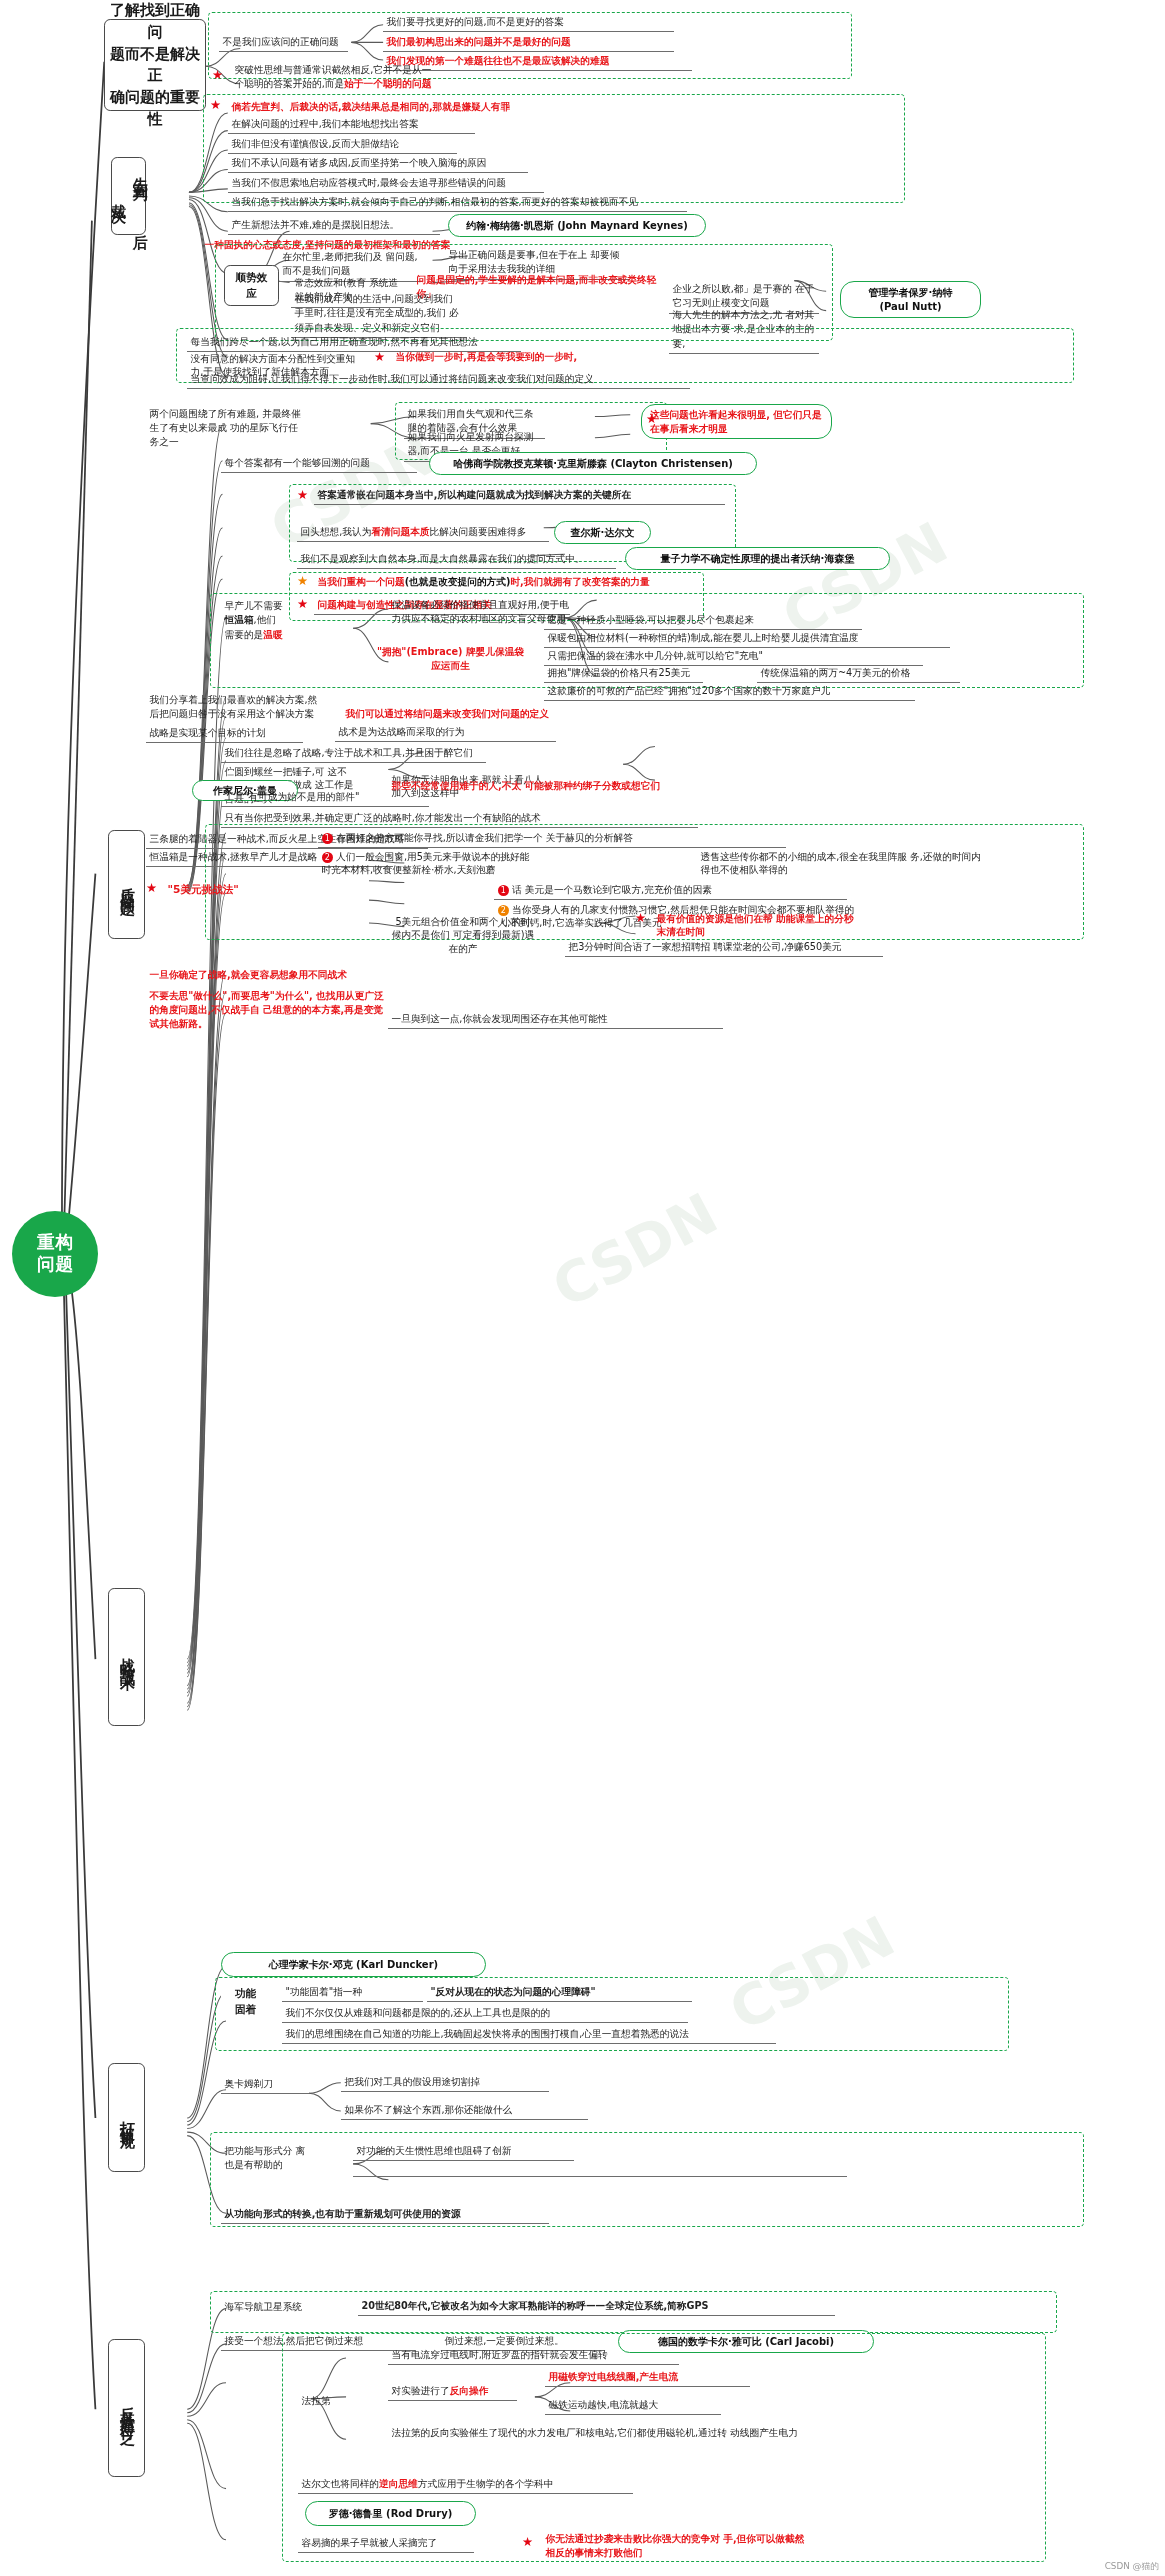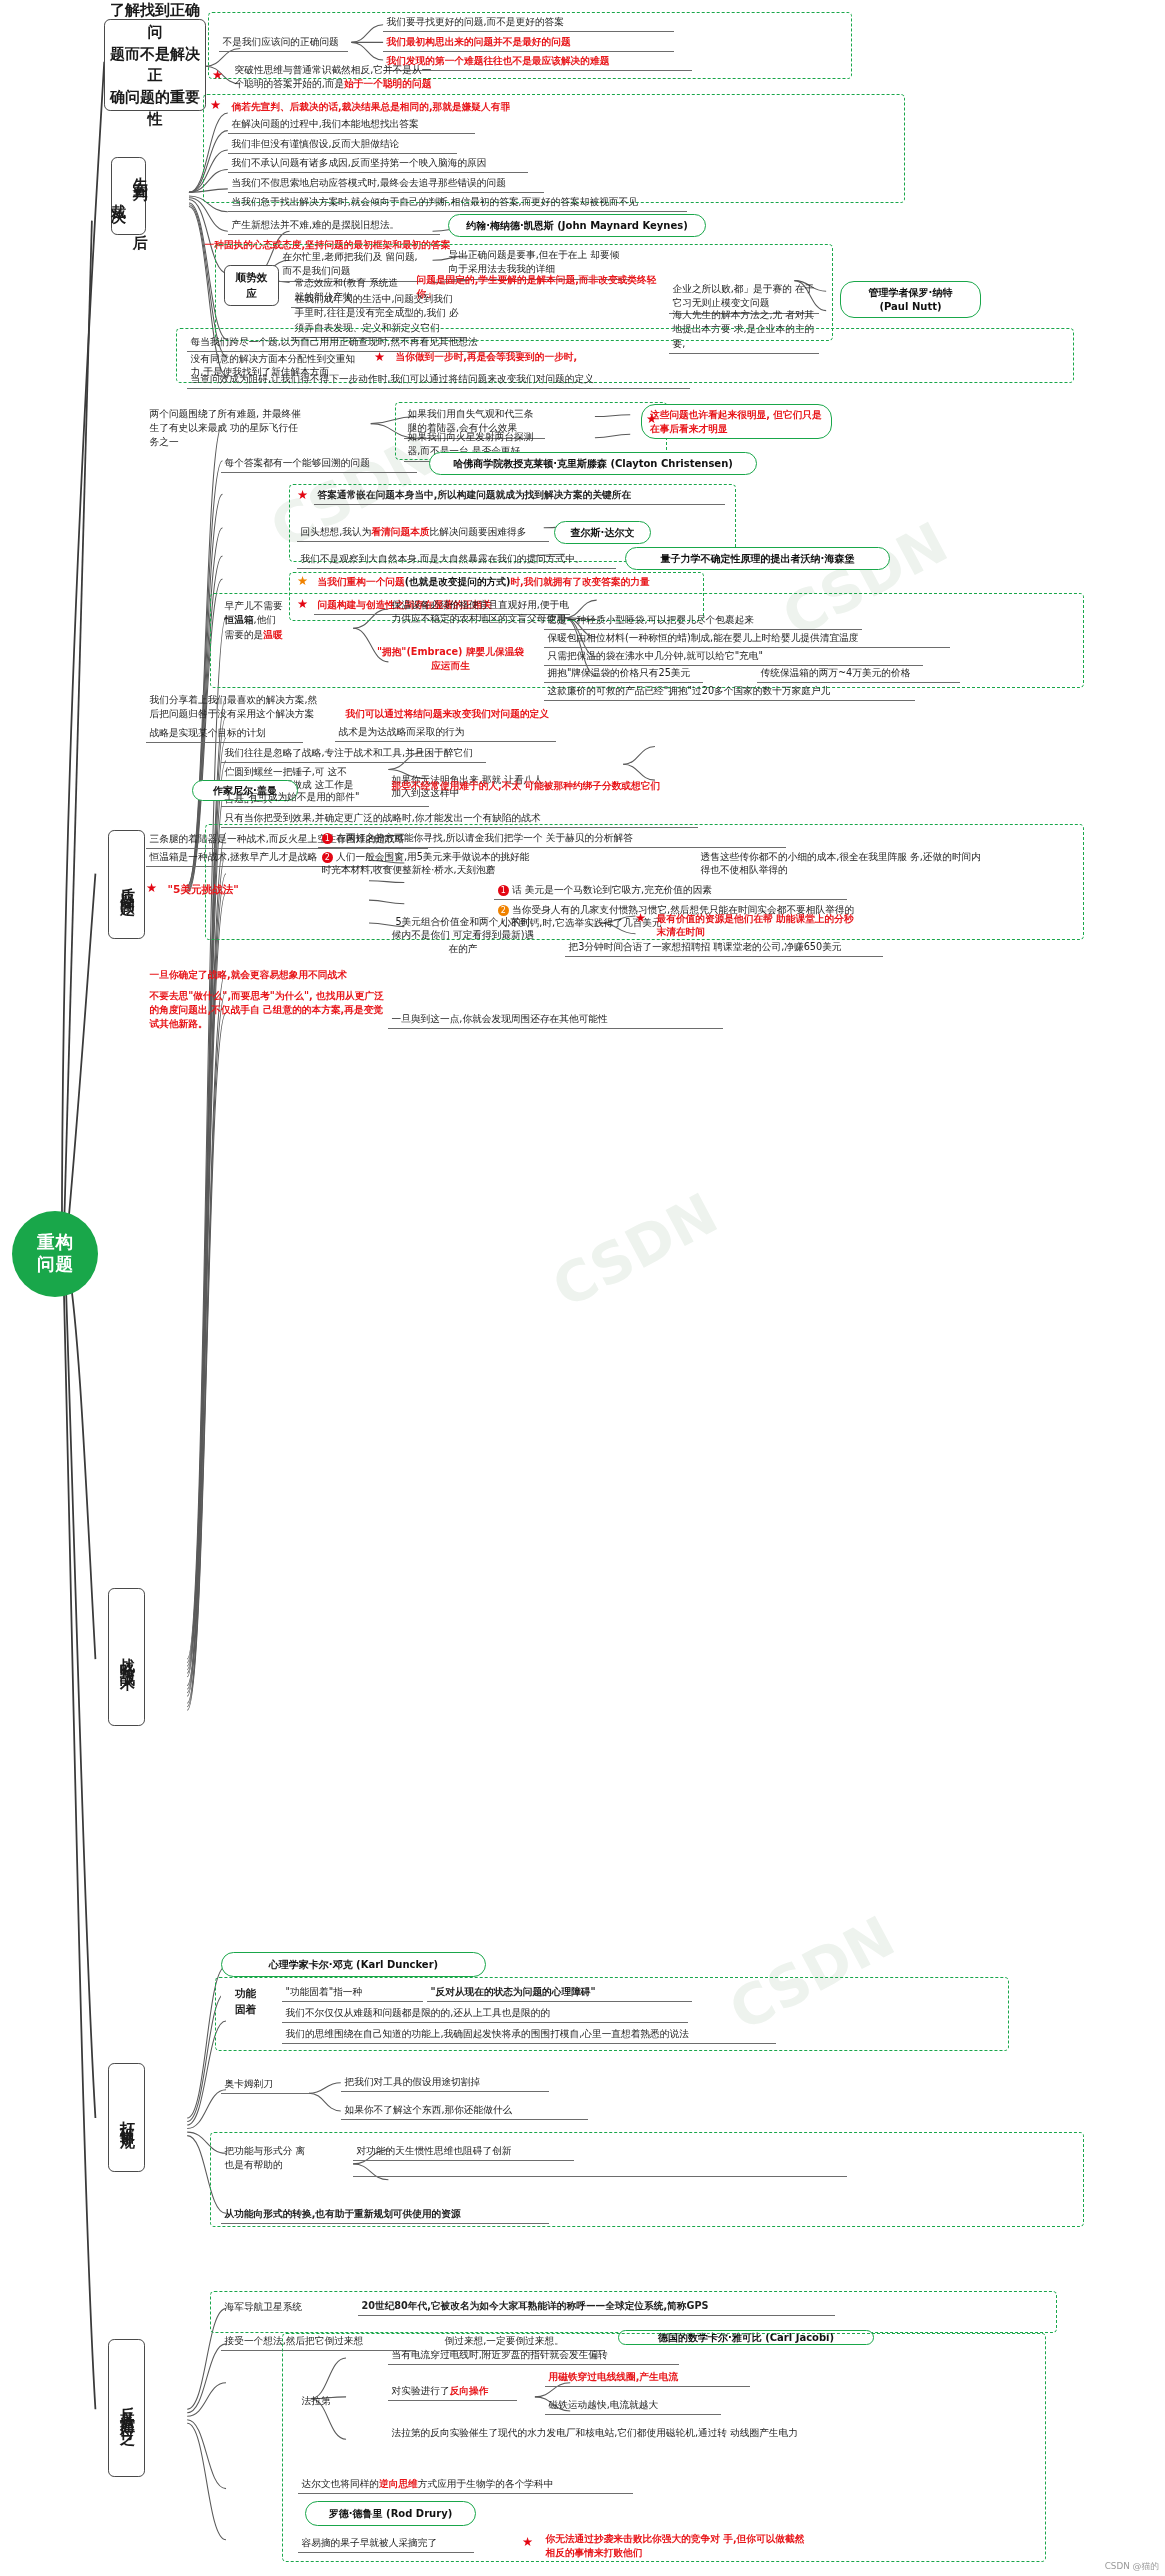--- a/index.html
+++ b/index.html
@@ -394,21 +394,21 @@
   <div class="branch vert" style="left:108px;top:2339px;width:37px;height:138px;">
     <span>反其道而行之</span>
   </div>
 
   <div class="dashbox" style="left:210px;top:2291px;width:847px;height:42px;"></div>
   <div class="topic plain" style="left:221px;top:2300px;width:106px;font-family:Liberation Mono, monospace;">海军导航卫星系统</div>
   <div class="topic bold" style="left:358px;top:2298px;width:477px;">20世纪80年代,它被改名为如今大家耳熟能详的称呼——全球定位系统,简称GPS</div>
 
   <div class="topic" style="left:221px;top:2333px;width:194px;">接受一个想法,然后把它倒过来想</div>
   <div class="topic" style="left:441px;top:2333px;width:164px;">倒过来想,一定要倒过来想。</div>
-  <div class="quote" style="left:618px;top:2330px;width:256px;height:15px;">德国的数学卡尔·雅可比 (Carl Jacobi)</div>
+  <div class="quote" style="left:618px;top:2330px;width:256px;height:23px;">德国的数学卡尔·雅可比 (Carl Jacobi)</div>
 
   <div class="dashbox" style="left:282px;top:2333px;width:764px;height:229px;"></div>
   <div class="topic plain" style="left:298px;top:2393px;width:62px;">法拉第</div>
   <div class="topic" style="left:388px;top:2347px;width:291px;">当有电流穿过电线时,附近罗盘的指针就会发生偏转</div>
   <div class="topic" style="left:388px;top:2383px;width:129px;">
     <span>对实验进行了</span><span class="hl">反向操作</span>
   </div>
   <div class="topic red" style="left:545px;top:2369px;width:205px;">用磁铁穿过电线线圈,产生电流</div>
   <div class="topic" style="left:545px;top:2397px;width:176px;">磁铁运动越快,电流就越大</div>
   <div class="topic plain" style="left:388px;top:2425px;width:459px;line-height:1.5;">法拉第的反向实验催生了现代的水力发电厂和核电站,它们都使用磁轮机,通过转

